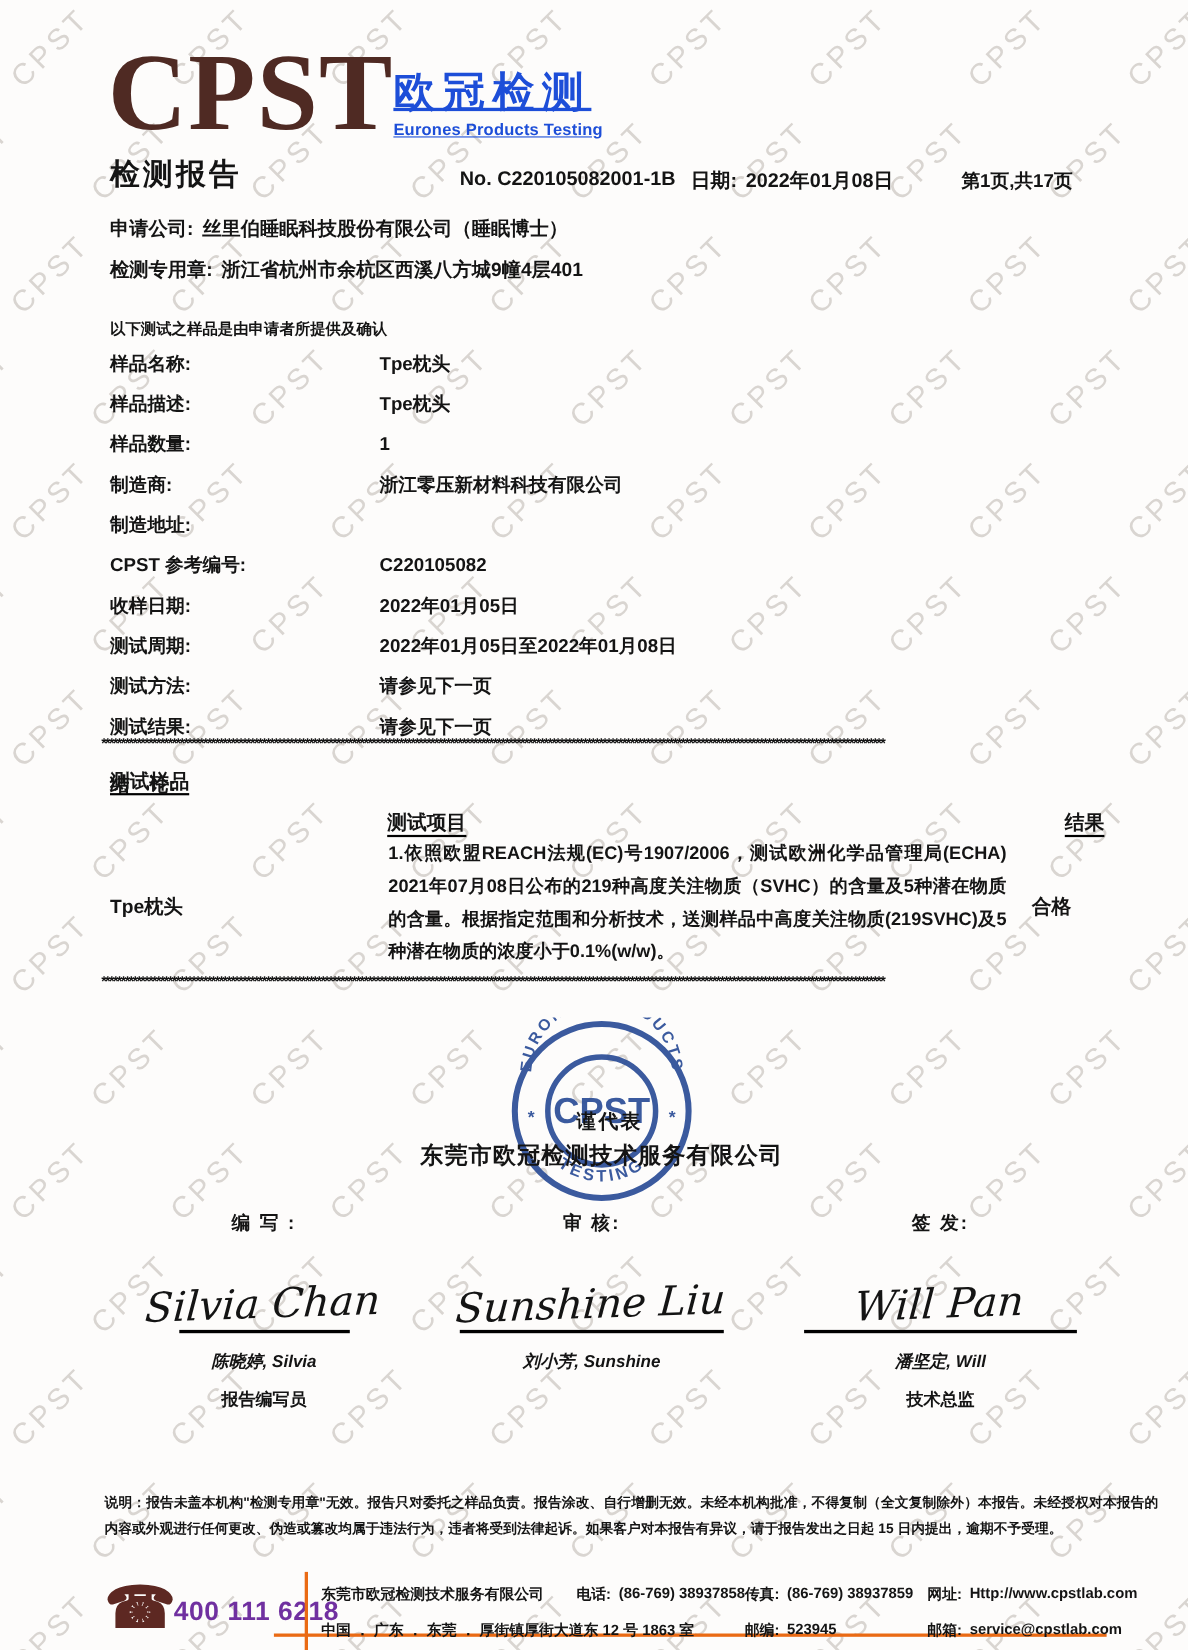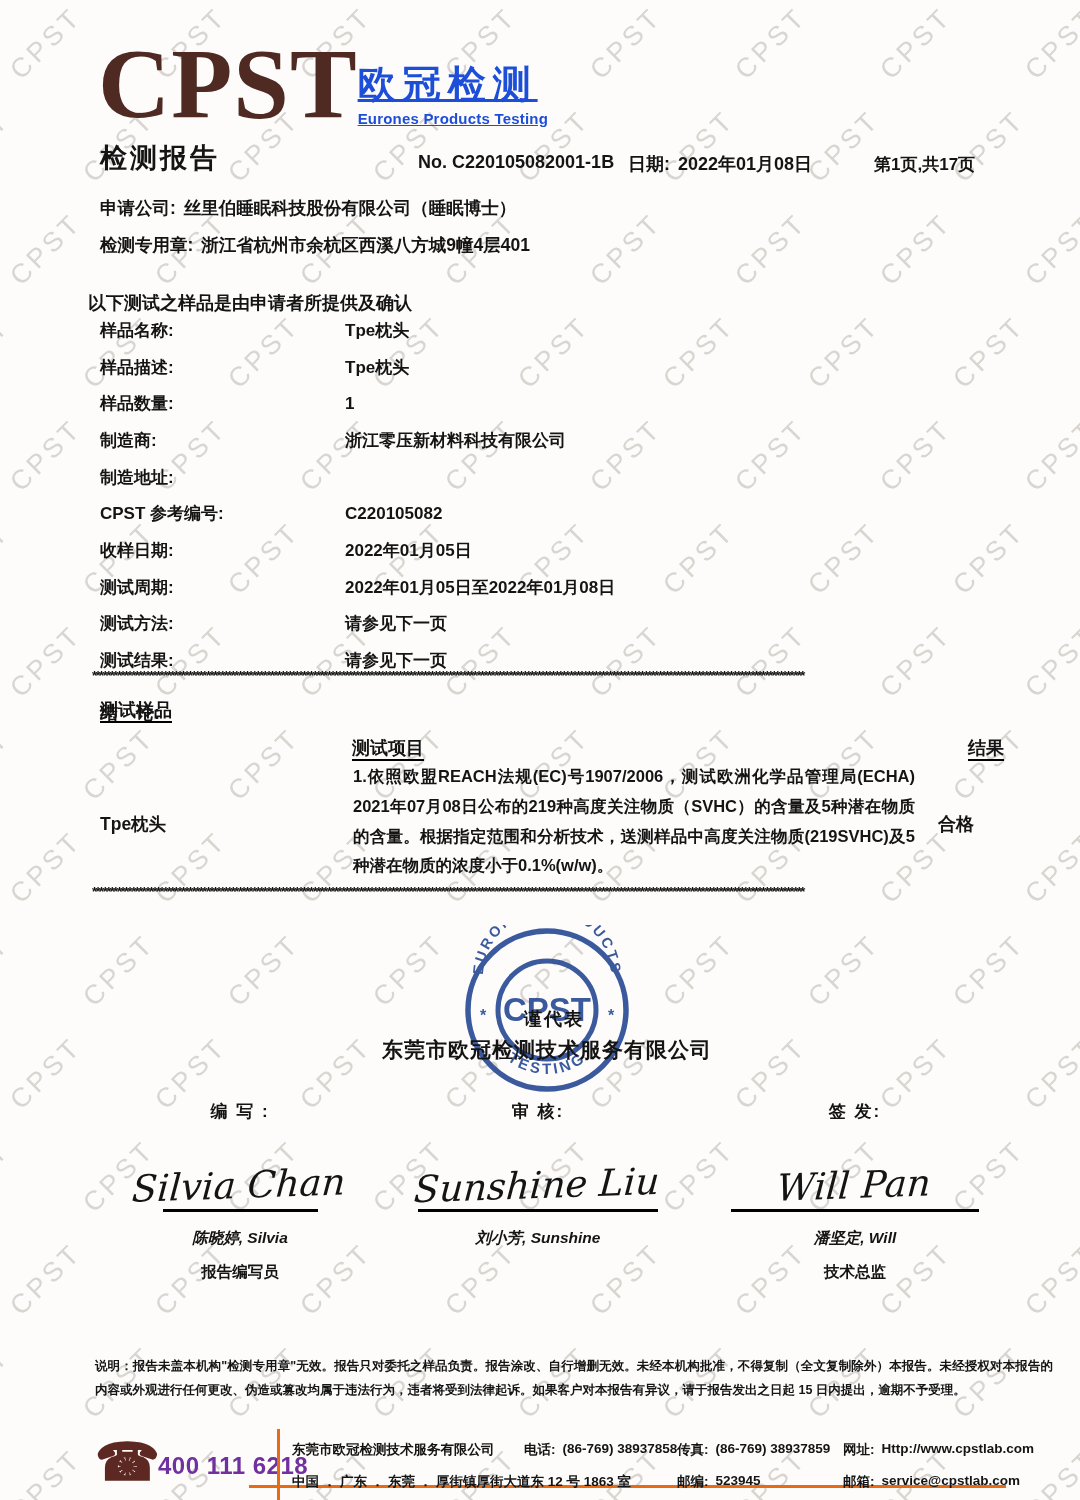--- a/index.html
+++ b/index.html
@@ -20,21 +20,21 @@
   .logo-en{font-size:15px;margin-top:6px;letter-spacing:0.2px;}
   
   .report-title{left:100px;top:140px;font-size:27px;letter-spacing:3px;}
   .report-no{left:418px;top:152px;font-size:18px;}
   .report-date{left:628px;top:152px;font-size:18px;}
   .report-page{left:874px;top:153px;font-size:17px;}
   .inline-pair{display:flex;gap:8px;white-space:nowrap;}
   
   .applicant1{left:100px;top:196px;font-size:17.5px;}
   .applicant2{left:100px;top:233px;font-size:17.5px;}
-  .intro{left:88px;top:291px;font-size:18px;text-align:right;}
+  .intro{left:100px;top:291px;font-size:14px;text-align:right;}
   
   .fields{left:100px;top:312px;width:900px;}
   .frow{display:flex;height:36.7px;align-items:center;font-size:17px;white-space:nowrap;}
   .frow .flabel{width:245px;flex:none;}
   
   .divider{left:92px;width:918px;height:15px;overflow:hidden;white-space:nowrap;
            font-size:13px;letter-spacing:-1.5px;}
   .divider1{top:668px;} .divider2{top:884px;}
   
   .concl-title{left:100px;top:701px;font-size:18px;}

